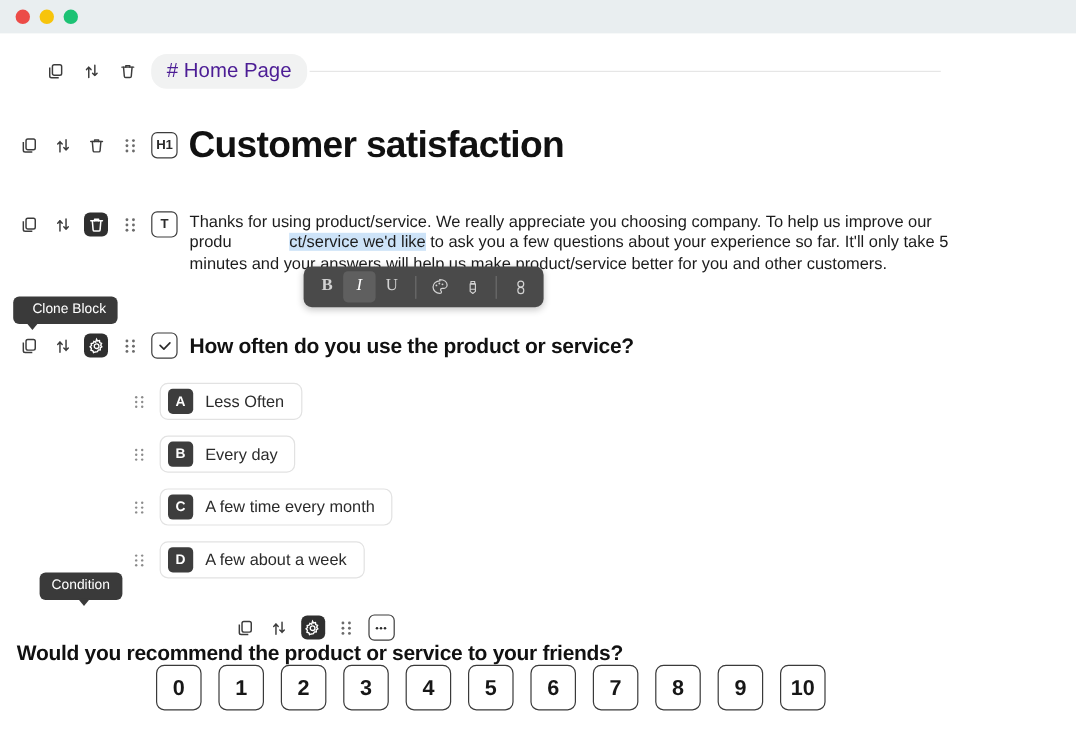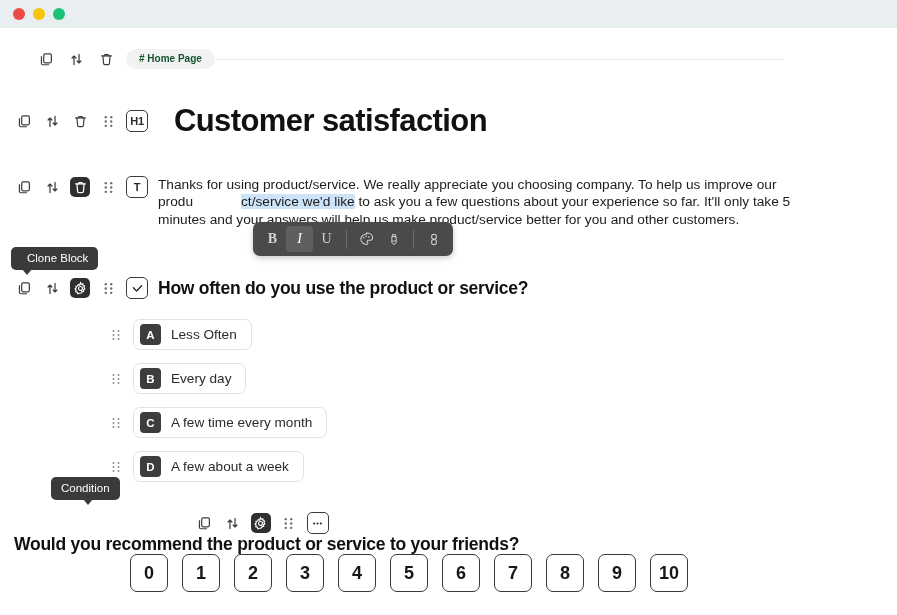--- a/index.html
+++ b/index.html
@@ -61,38 +61,38 @@
   .pagerow {
     position: absolute; top: 18px; left: 36px;
     width: 748px; height: 26px;
     display: flex; align-items: center;
   }
   .pagerow .gutter { gap: 10px; margin-right: 10px; }
   .page-pill {
     background: #f1f2f2;
     border-radius: 13px;
     padding: 4px 13px 5px 13px;
-    font-size: 10px;
-    font-weight: 700;
-    color: #14532d;
+    font-size: 17px;
+    font-weight: 400;
+    color: #4c1d95;
     white-space: nowrap;
   }
   .page-rule {
     flex: 1 1 auto;
     height: 1px;
     background: #e6e6e6;
     margin-left: 2px;
   }
 
   
   .block-h1 {
     position: absolute; top: 76px; left: 14px;
     display: flex; align-items: center;
   }
-  .block-h1 .gutter { margin-right: 26px; align-items: center; }
+  .block-h1 .gutter { margin-right: 9px; align-items: center; }
   .h1-text {
     font-size: 31px;
     font-weight: 700;
     color: #111111;
     letter-spacing: -0.6px;
     line-height: 1.1;
     white-space: nowrap;
   }
 
   
@@ -147,21 +147,21 @@
     content: "";
     position: absolute;
     bottom: -5px;
     width: 0; height: 0;
     border-left: 5px solid transparent;
     border-right: 5px solid transparent;
     border-top: 6px solid #3a3a3a;
   }
   #tip-clone { top: 219px; left: 11px; padding-left: 16px; }
   #tip-clone::after { left: 11px; }
-  #tip-cond  { top: 449px; left: 51px; }
+  #tip-cond  { top: 449px; left: 33px; }
   #tip-cond::after { left: 32px; }
 
   
   .block-choice {
     position: absolute; top: 249px; left: 14px;
     display: flex; align-items: center;
   }
   .block-choice .gutter { margin-right: 10px; }
   .q-text {
     font-size: 17.5px;

